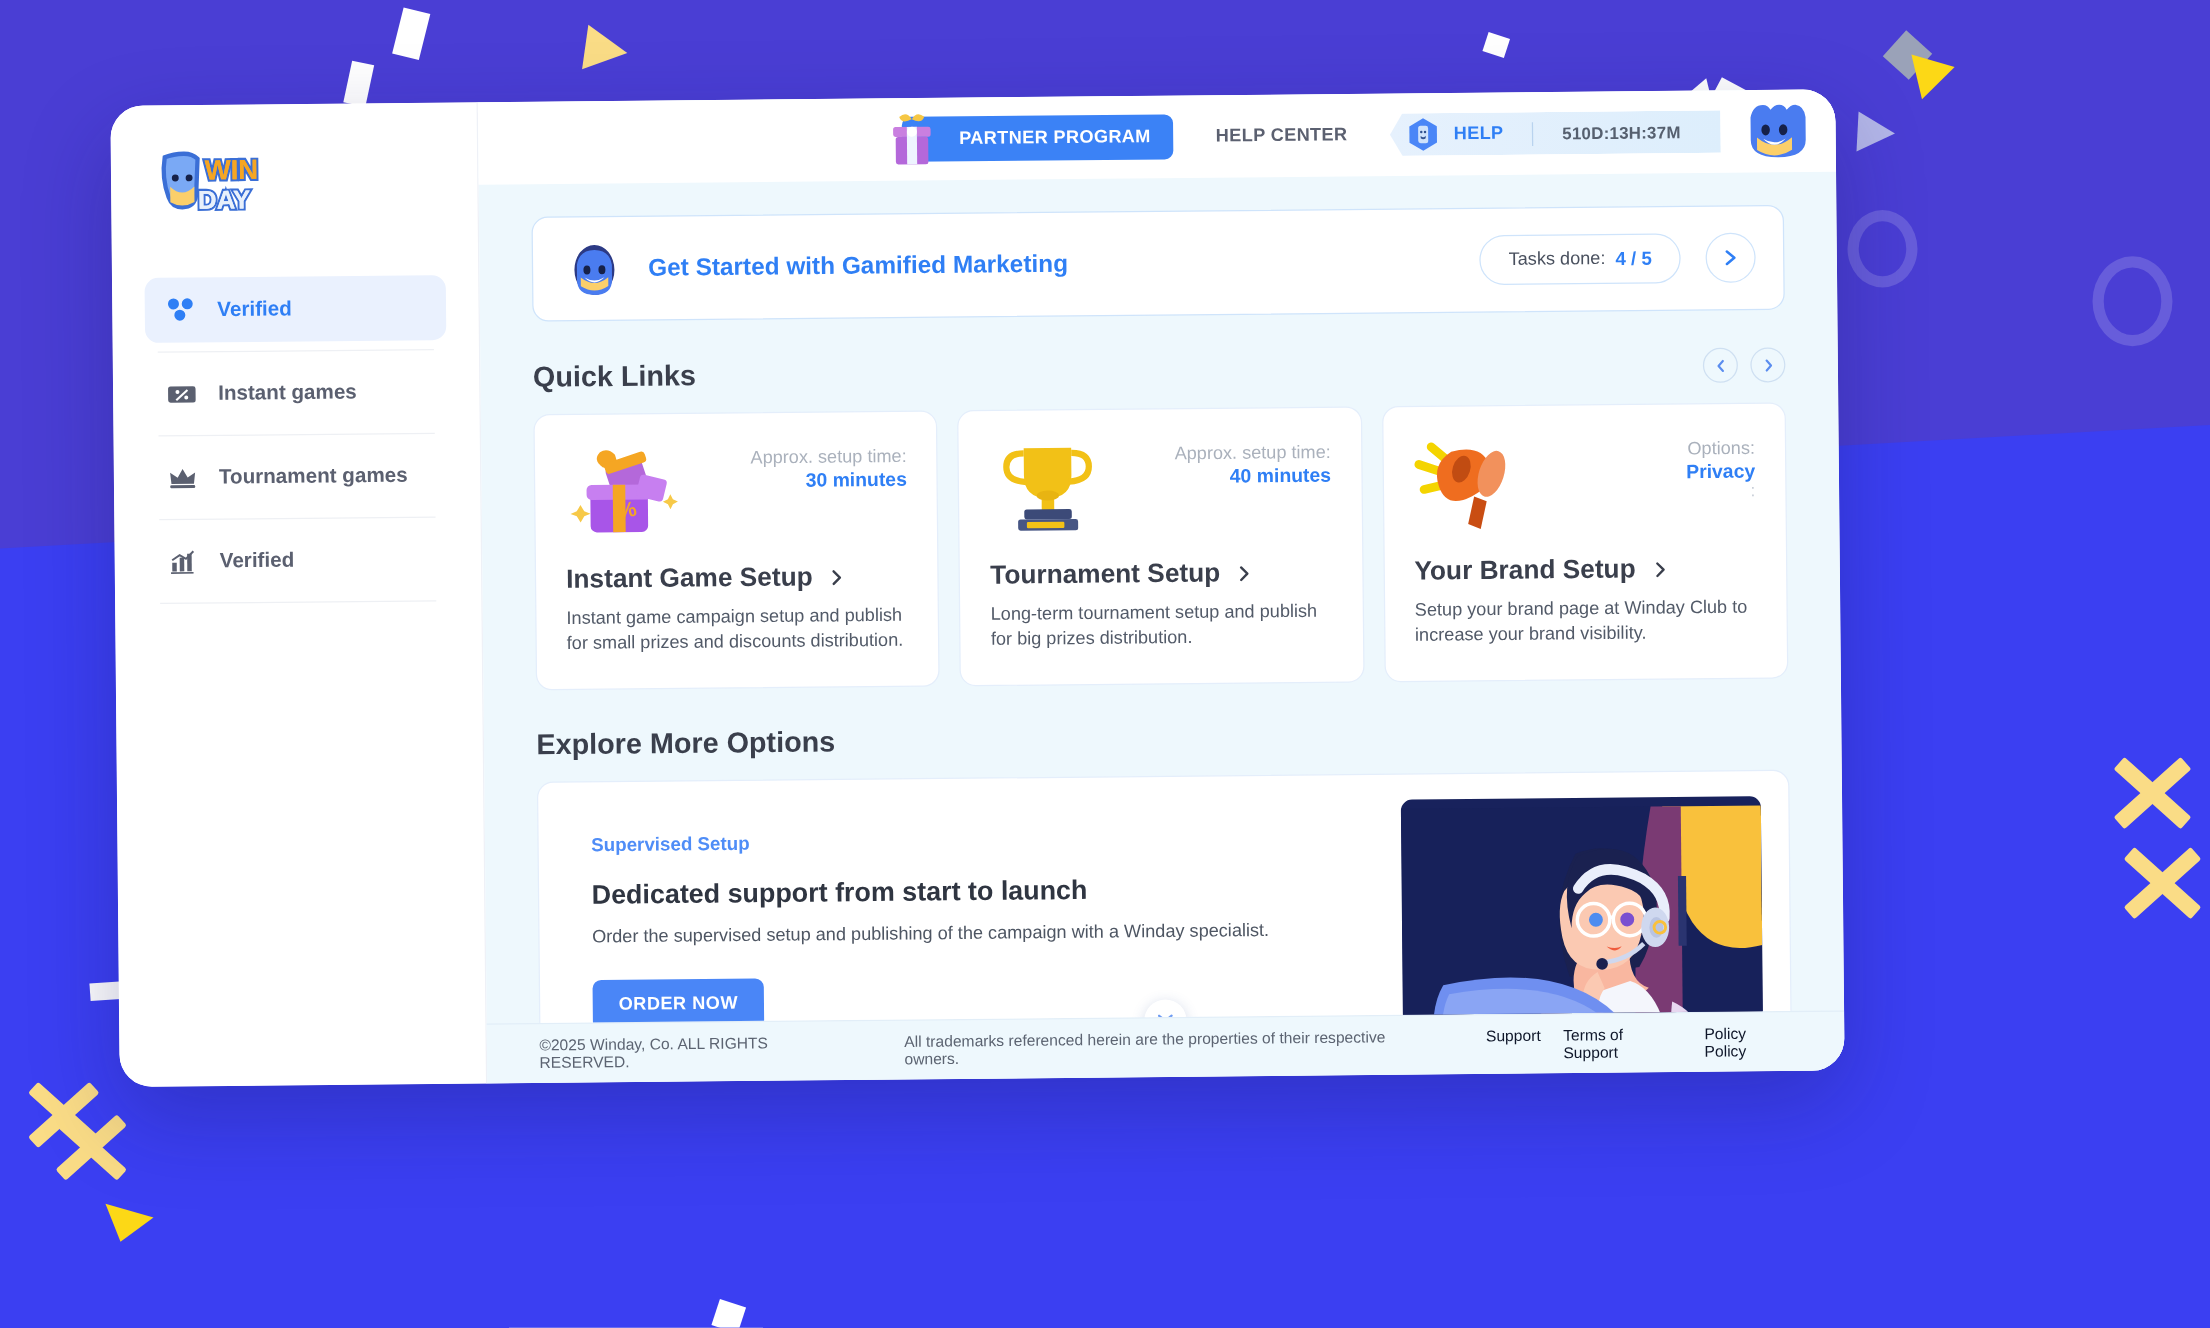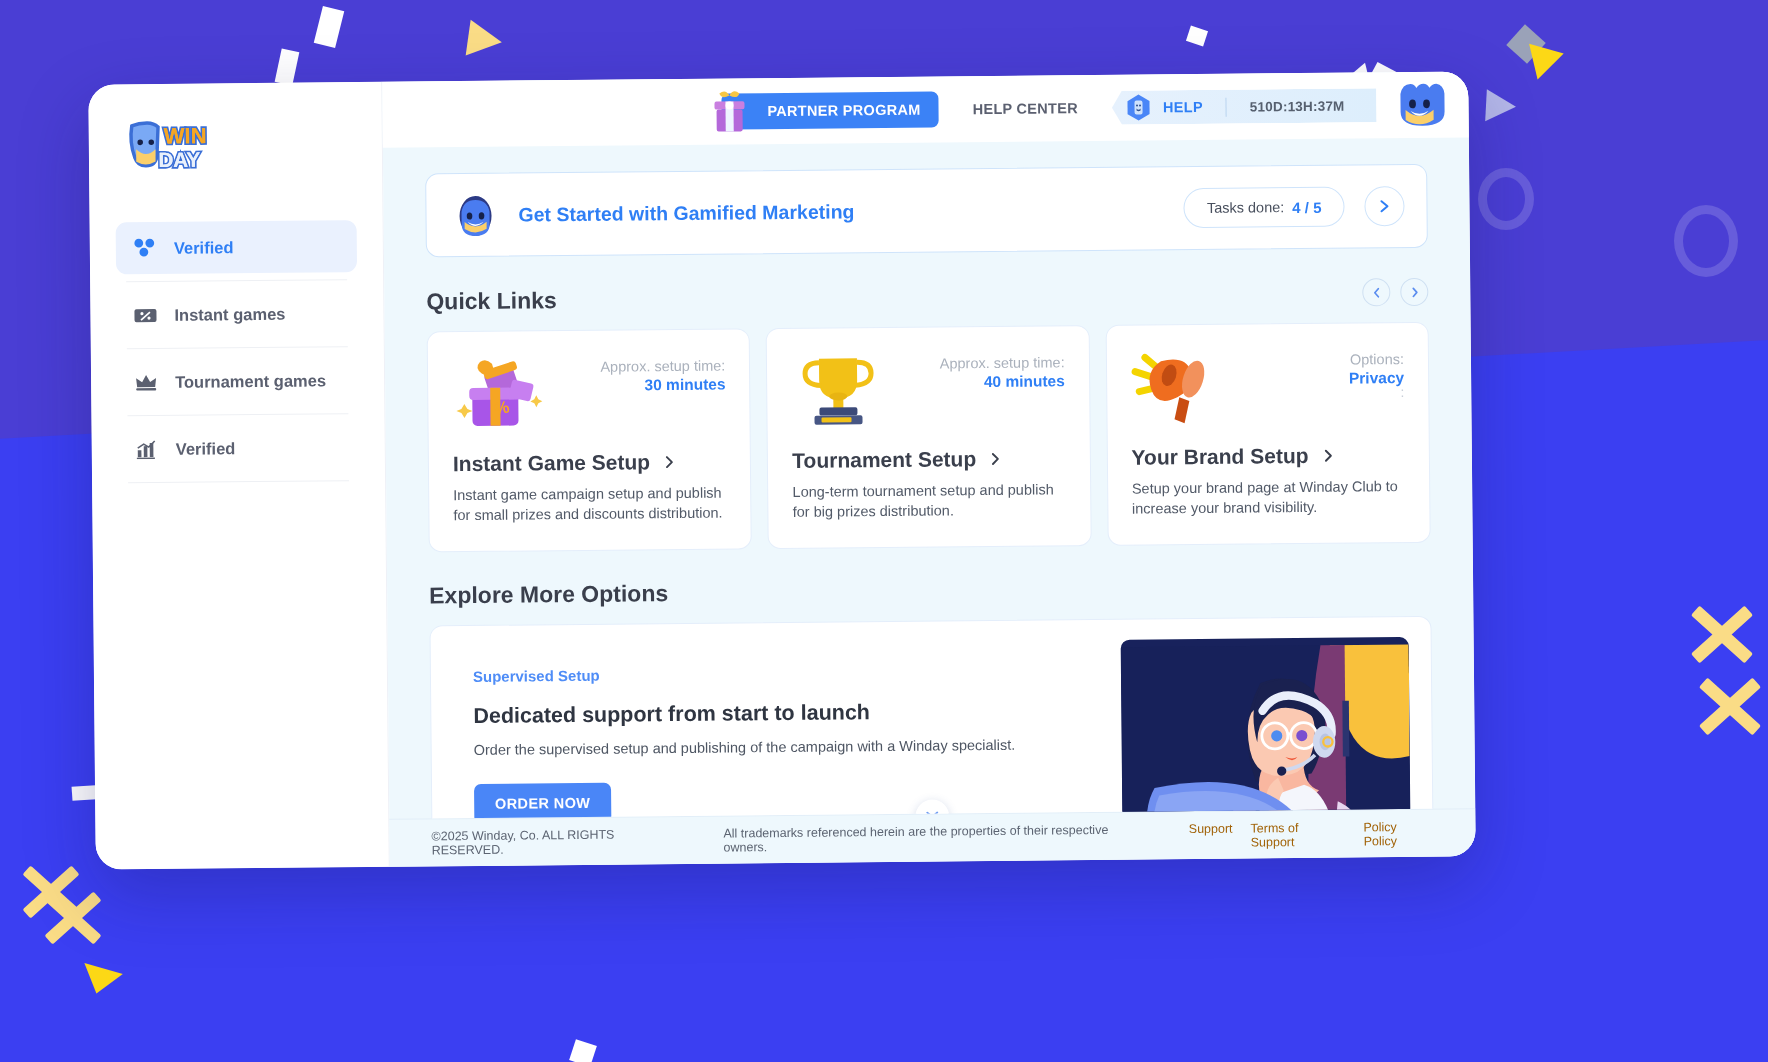--- a/index.html
+++ b/index.html
@@ -157,21 +157,21 @@
     display: flex; align-items: center; justify-content: center; cursor: pointer; z-index: 5;
   }
 
   
   .footer {
     flex: 0 0 48px; height: 48px; background: #eef8fd; display: flex; align-items: center;
     padding: 0 42px; font-size: 12.5px; color: #5c6472; gap: 34px;
     border-top: 1px solid #e2eef8;
   }
   .footer-links { margin-left: auto; display: flex; gap: 18px; }
-  .footer-links span { color: #a16207; cursor: pointer; }
+  .footer-links span { color: #0f172a; cursor: pointer; }
 </style>
 </head>
 <body>
 
 <div class="bg">
   <div class="bg-blue"></div>
   <div class="bg-purple"></div>
 
   <div class="conf rect" style="left:318px;top:8px;width:22px;height:38px;transform:rotate(14deg);"></div>
   <div class="conf rect" style="left:278px;top:50px;width:18px;height:34px;transform:rotate(12deg);"></div>

